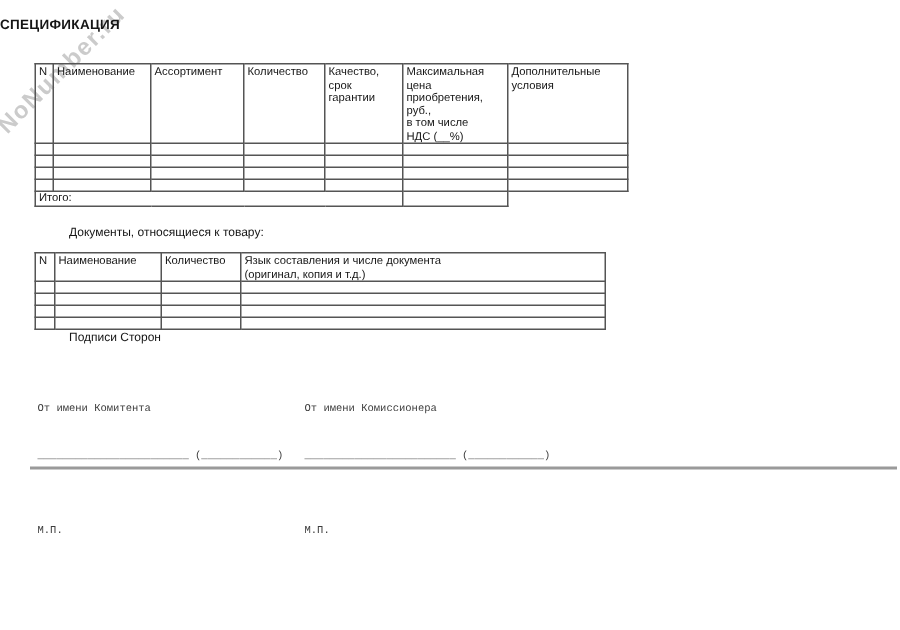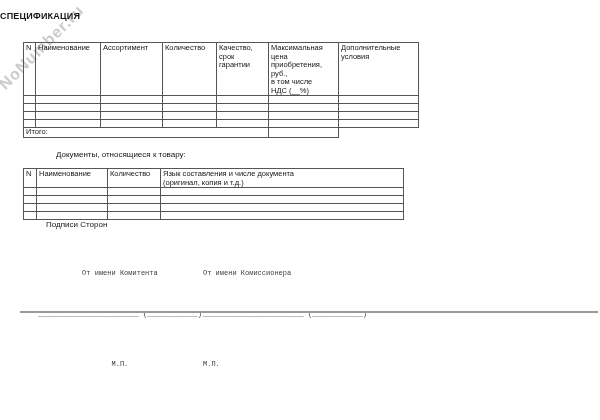--- a/index.html
+++ b/index.html
@@ -27,30 +27,30 @@
     font-size: 7.5px; line-height: 8.5px;
     white-space: pre-line; overflow: hidden;
   }
   .t1 { left: 23px; top: 42px; width: 395px; }
   .t1 .head td { height: 53px; padding-top: 1px; }
   .t2 { left: 23px; top: 168px; width: 380px; }
   .t2 .head td { height: 15px; padding-top: 1px; }
   .row td { height: 8px; }
   .total td { height: 8px; }
   td.nob { border-top: none; border-right: none; border-bottom: none; }
-  .sec-heading { position: absolute; left: 56px; top: 150px; font-size: 8px; }
+  .sec-heading { position: absolute; left: 46px; top: 150px; font-size: 8px; }
   .sig-heading { position: absolute; left: 46px; top: 220px; font-size: 8px; }
   .sig-col {
     position: absolute; top: 253px;
     font-family: "Liberation Mono", "DejaVu Sans Mono", monospace;
     font-size: 7px; line-height: 8px; color: #3c3c3c; white-space: pre;
   }
-  .sig-col.left { left: 38px; text-align: center; }
+  .sig-col.left { left: 25px; }
   .sig-col.right { left: 203px; }
-  .sig-col .line { margin-top: 17px; }
+  .sig-col .line { margin-top: 7px; }
   .sig-col .seal { margin-top: 26px; }
   .rule { position: absolute; left: 20px; top: 311px; width: 578px; height: 2px; background: #9a9a9a; }
 </style>
 </head>
 <body>
 
 <div class="page">
 
   <div class="watermark">NoNumber.ru</div>
 

